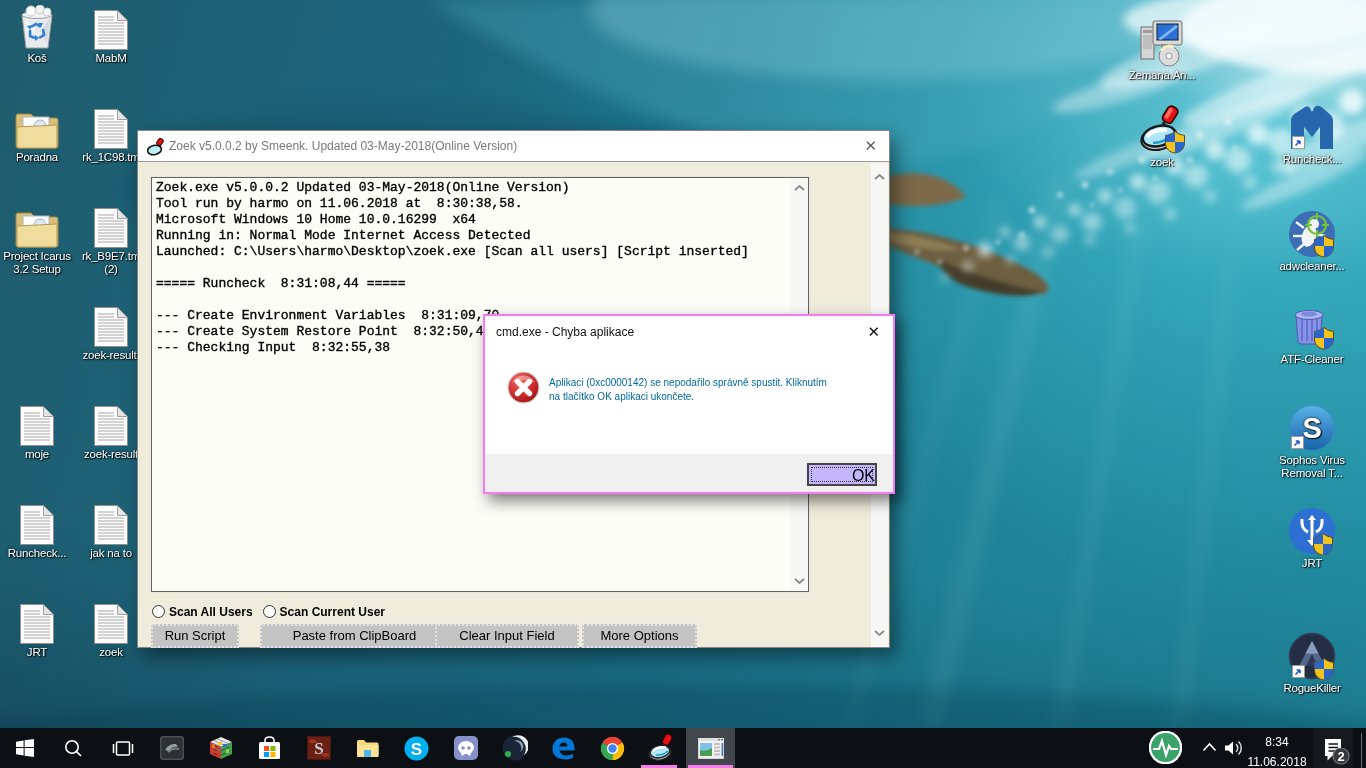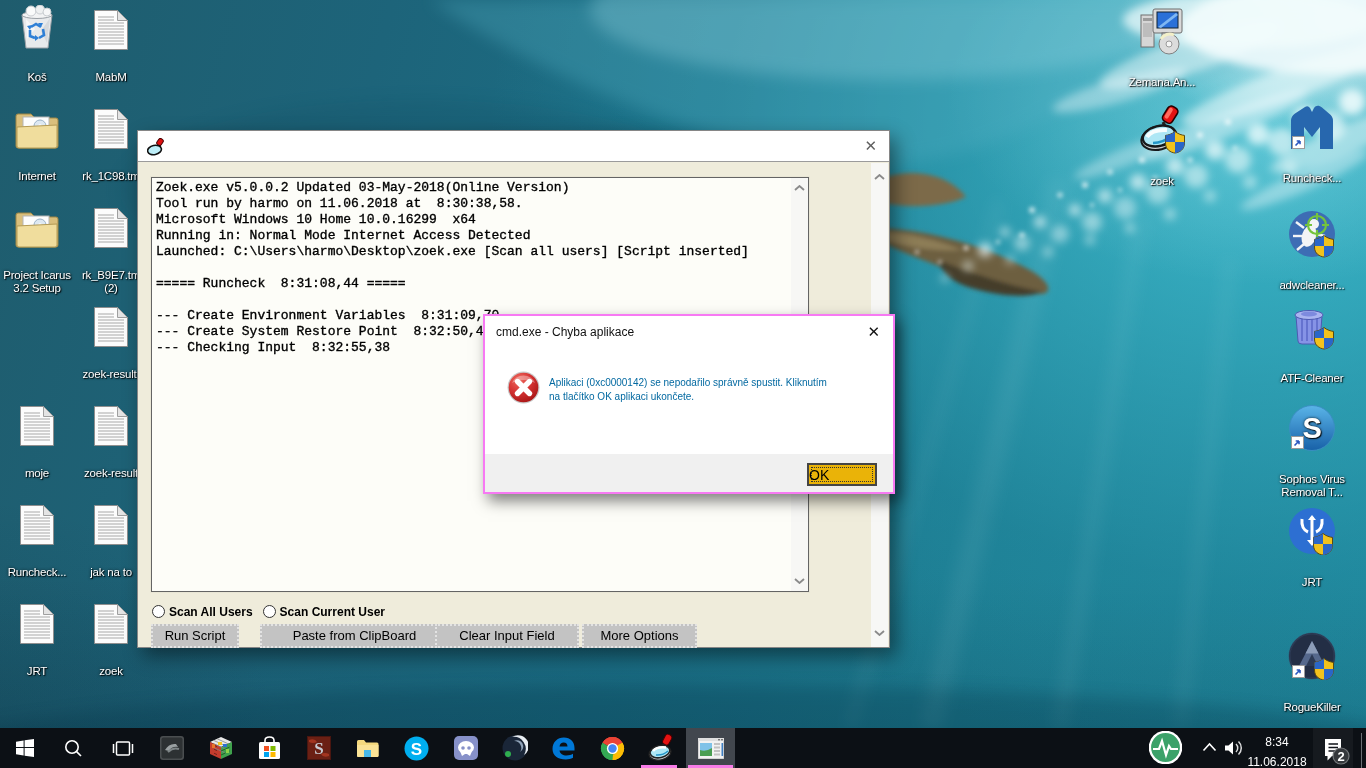--- a/index.html
+++ b/index.html
@@ -11,21 +11,21 @@
  radial-gradient(1000px 820px at 1270px 130px, rgba(72,205,222,.75) 0%, rgba(58,181,200,.55) 30%, rgba(38,150,172,.28) 55%, rgba(38,150,172,0) 78%),
  linear-gradient(to bottom, rgba(2,28,44,0) 75%, rgba(2,28,44,.18) 100%),
  radial-gradient(460px 340px at -60px 750px, rgba(5,35,52,.2), rgba(5,35,52,0) 75%),
  linear-gradient(105deg,#1f5c6d 0%,#1d647a 25%,#1b7087 50%,#1d7c91 70%,#1f869b 100%);
 }
 #wallsvg{position:absolute;left:0;top:0}
 
 .di{position:absolute;width:76px;text-align:center;color:#fff;font-size:11.5px;line-height:13px;letter-spacing:-.2px;
  text-shadow:1px 1px 1px rgba(0,0,0,.9),0 0 3px rgba(0,0,0,.8)}
 .di .ib{height:48px;display:flex;align-items:flex-end;justify-content:center}
-.di .lb{margin-top:21px;white-space:pre-line}
+.di .lb{margin-top:2px;white-space:pre-line}
 
 #win{position:absolute;left:137px;top:130px;width:753px;height:518px;background:#efecdb;
  border:1px solid #868686;box-shadow:6px 8px 18px rgba(0,0,0,.45)}
 #wtitle{position:absolute;left:0;top:0;width:100%;height:31px;background:#fff;border-bottom:1px solid #9b9b9b}
 #wtitle .tt{position:absolute;left:31px;top:8px;font-size:12px;color:#7a7a7a}
 #wtitle .wx{position:absolute;right:12px;top:6px;font-size:15px;color:#5f5f5f}
 #ta{position:absolute;left:13px;top:46px;width:658px;height:415px;background:#fdfdf8;
  border:1px solid #646464;outline:1px solid #e9e6d5}
 #ta pre{font-family:"Liberation Mono",monospace;font-size:13px;line-height:16px;color:#000;margin:2px 0 0 4px;-webkit-text-stroke:.35px #000}
 .sb{position:absolute;background:#f7f7f5}
@@ -34,22 +34,22 @@
 .rad{display:inline-block;width:13px;height:13px;border-radius:50%;background:#fff;border:1px solid #333;
  vertical-align:-2px;margin-right:4px}
 .btnrow{position:absolute;top:493px;height:24px;background:#c3c3c3;border:2px dotted #e3e3e3;
  font-size:13px;color:#000;text-align:center;line-height:20px}
 
 #dlg{position:absolute;left:483px;top:314px;width:412px;height:180px;background:#fff;
  border:2px solid #f779f3;box-shadow:5px 7px 14px rgba(0,0,0,.5)}
 #dlg .dtt{position:absolute;left:11px;top:9px;font-size:12px;color:#111}
 #dlg .dx{position:absolute;right:13px;top:7px;font-size:15px;color:#111}
 #dlg .foot{position:absolute;left:0;bottom:0;width:100%;height:38px;background:#f0f0f0}
-#okbtn{position:absolute;right:16px;top:9px;width:70px;height:23px;background:#eab308;border:2px solid #454545;
- font-size:14px;color:#000;text-align:left;line-height:21px}
+#okbtn{position:absolute;right:16px;top:9px;width:70px;height:23px;background:#c4b5fd;border:2px solid #454545;
+ font-size:16px;color:#000;text-align:right;line-height:21px}
 #okbtn .foc{position:absolute;left:2px;top:2px;right:2px;bottom:2px;border:1px dotted #333}
 #dlg .msg{position:absolute;left:64px;top:60px;font-size:10px;color:#0369a1;line-height:14px}
 
 #bar{position:absolute;left:0;top:728px;width:1366px;height:40px;background:#0c1015}
 .tb{position:absolute;top:0;width:49px;height:40px;display:flex;align-items:center;justify-content:center}
 .pinkline{position:absolute;bottom:0;height:3px;background:#f87ce8}
 #clock{position:absolute;right:58px;top:4px;width:62px;text-align:center;font-size:12px;line-height:20px;color:#fff}
 </style>
 </head>
 <body>
@@ -214,21 +214,21 @@
         </svg>
       </div>
       <div class="lb">MabM</div>
     </div>
 <div class="di" style="left:-1px;top:101px">
       <div class="ib">
         <svg width="44" height="39" viewBox="0 0 44 39">
           <use href="#folder"></use>
         </svg>
       </div>
-      <div class="lb">Internet</div>
+      <div class="lb">Poradna</div>
     </div>
 <div class="di" style="left:73px;top:101px">
       <div class="ib">
         <svg width="34" height="40">
           <use href="#doc"></use>
         </svg>
       </div>
       <div class="lb">rk_1C98.tm</div>
     </div>
 <div class="di" style="left:-1px;top:200px">
@@ -299,21 +299,21 @@
     </div>
 <div class="di" style="left:73px;top:596px">
       <div class="ib">
         <svg width="34" height="40">
           <use href="#doc"></use>
         </svg>
       </div>
       <div class="lb">zoek</div>
     </div>
 
-<div class="di" style="left:1124px;top:7px">
+<div class="di" style="left:1124px;top:19px">
       <div class="ib">
 <svg width="48" height="48" viewBox="0 0 48 48">
 <rect x="3" y="8" width="13" height="32" fill="#d6d6d6" stroke="#6f6f6f"></rect>
 <rect x="5" y="11" width="9" height="3" fill="#9b9b9b"></rect>
 <rect x="5" y="16" width="9" height="14" fill="#bdbdbd"></rect>
 <rect x="15" y="2" width="29" height="24" rx="2" fill="#d9d9d9" stroke="#6f6f6f"></rect>
 <rect x="19" y="5" width="21" height="16" fill="#2a70d8" stroke="#123"></rect>
 <path d="M20 20 L38 6 L40 8 L23 21 Z" fill="#7fb7f2"></path>
 <rect x="24" y="26" width="11" height="4" fill="#c9c9c9" stroke="#6f6f6f"></rect>
 <circle cx="31" cy="37" r="10" fill="#dcdcdc" stroke="#808080"></circle>
@@ -443,20 +443,21 @@
 </div>
       <div class="lb">RogueKiller</div>
     </div>
 </div>
 <div id="win">
   <div id="wtitle">
     <svg style="position:absolute;left:9px;top:7px" width="17" height="18" viewBox="0 0 17 18">
       <rect x="10.5" y="0.5" width="5" height="7" rx="2" transform="rotate(35 13 4)" fill="#e01010" stroke="#400"></rect>
       <ellipse cx="7.5" cy="12" rx="7" ry="4.6" fill="#bdeef8" stroke="#111" stroke-width="1.6" transform="rotate(-12 7.5 12)"></ellipse>
     </svg>
+    <span class="tt">Zoek v5.0.0.2 by Smeenk. Updated 03-May-2018(Online Version)</span>
     <span class="wx">✕</span>
   </div>
   <div id="ta">
 <pre>Zoek.exe v5.0.0.2 Updated 03-May-2018(Online Version)
 Tool run by harmo on 11.06.2018 at  8:30:38,58.
 Microsoft Windows 10 Home 10.0.16299  x64
 Running in: Normal Mode Internet Access Detected
 Launched: C:\Users\harmo\Desktop\zoek.exe [Scan all users] [Script inserted]
 
 ===== Runcheck  8:31:08,44 =====

